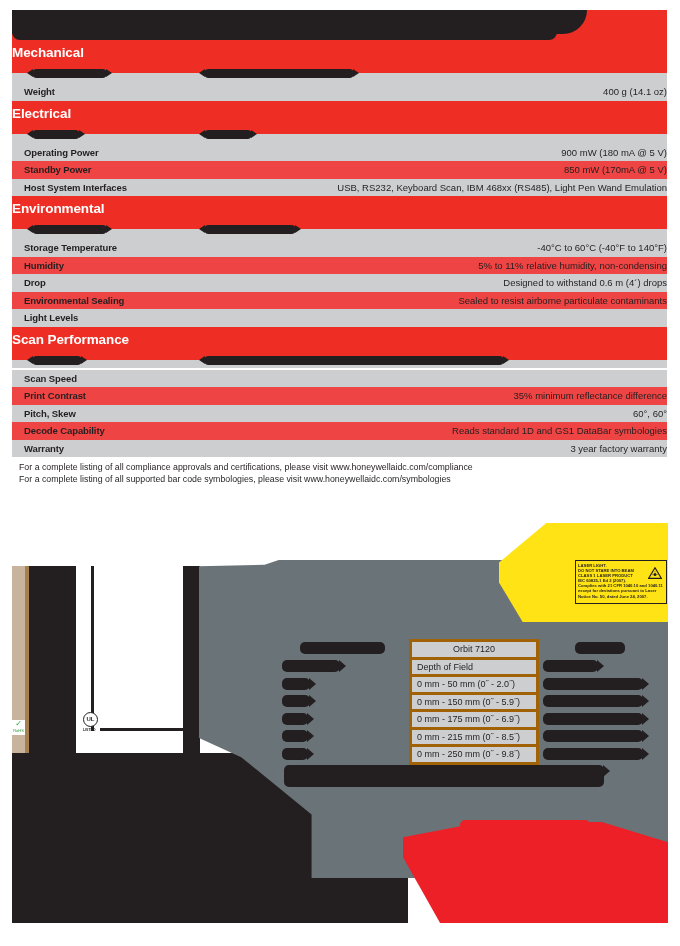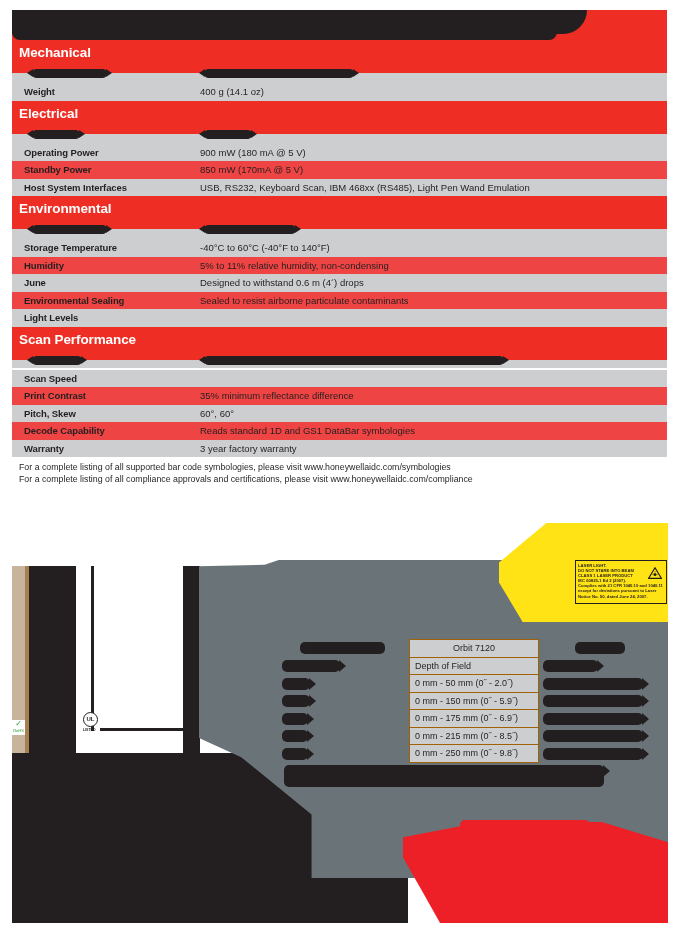--- a/index.html
+++ b/index.html
@@ -14,28 +14,28 @@
       position: absolute; left: 0; top: 0; height: 24px; width: 575px;
       background: #231f20; border-radius: 0 0 40px 0;
     }
     .title-redact::after {
       content: ""; position: absolute; left: 0; right: 30px; bottom: -6px; height: 8px;
       background: #231f20; border-radius: 0 0 14px 14px;
     }
 
     .section-head {
       background: #ee2e24; color: #ffffff; font-weight: bold; font-size: 13.5px;
-      height: 26px; line-height: 26px; padding-left: 7px; letter-spacing: -0.1px;
+      height: 26px; line-height: 26px; padding-left: 0; letter-spacing: -0.1px;
     }
 
     .row { display: flex; height: 17.5px; align-items: center; font-size: 9.5px; }
     .row.grey { background: #ccced0; }
     .row.white { background: #ef4444; }
     .row .label { width: 188px; padding-left: 12px; font-weight: bold; letter-spacing: -0.1px; }
-    .row .value { flex: 1; }
+    .row .value { flex: 1; text-align: right; }
 
     
     .redact-row {
       position: relative; height: 17px;
       background: linear-gradient(#ee2e24 0 7px, #ccced0 7px 100%);
     }
     .redact-row.gap { border-bottom: 2px solid #ffffff; }
     .redact-pill {
       position: absolute; top: 3px; height: 9px; background: #231f20;
       border-radius: 6px;
@@ -81,21 +81,21 @@
       left: 403px; top: 302px; width: 265px; height: 101px; background: #ed1f27;
       clip-path: polygon(0 15%, 30% 0, 75% 0, 100% 20%, 100% 100%, 14% 100%, 0 35%);
     }
     .black-notch {
       left: 338px; top: 330px; width: 70px; height: 73px; background: #231f20;
     }
 
     
     .dof-table { position: absolute; left: 409px; top: 119px; width: 130px; border-collapse: collapse; }
     .dof-table td {
-      background: #ccced0; border: 1px solid #a16207; height: 17.5px;
+      background: #ccced0; border: 3px solid #a16207; height: 17.5px;
       font-size: 9px; color: #231f20; padding-left: 5px; white-space: nowrap;
     }
     .dof-table td.head { text-align: center; padding-left: 0; }
 
     .pill { position: absolute; background: #231f20; border-radius: 5px; }
     .pill.arrow::after {
       content: ""; position: absolute; right: -6px; top: 0; width: 0; height: 0;
       border-top: 6px solid transparent; border-bottom: 6px solid transparent;
       border-left: 7px solid #231f20;
     }
@@ -154,21 +154,21 @@
   </div>
   <div class="row grey">
     <span class="label">Storage Temperature</span>
     <span class="value">-40°C to 60°C (-40°F to 140°F)</span>
   </div>
   <div class="row white">
     <span class="label">Humidity</span>
     <span class="value">5% to 11% relative humidity, non-condensing</span>
   </div>
   <div class="row grey">
-    <span class="label">June</span>
+    <span class="label">Drop</span>
     <span class="value">Designed to withstand 0.6 m (4´) drops</span>
   </div>
   <div class="row white">
     <span class="label">Environmental Sealing</span>
     <span class="value">Sealed to resist airborne particulate contaminants</span>
   </div>
   <div class="row grey">
     <span class="label">Light Levels</span>
   </div>
 
@@ -192,22 +192,22 @@
     <span class="label">Decode Capability</span>
     <span class="value">Reads standard 1D and GS1 DataBar symbologies</span>
   </div>
   <div class="row grey">
     <span class="label">Warranty</span>
     <span class="value">3 year factory warranty</span>
   </div>
 </div>
 
 <div class="footnotes">
+  <div>For a complete listing of all compliance approvals and certifications, please visit www.honeywellaidc.com/compliance</div>
   <div>For a complete listing of all supported bar code symbologies, please visit www.honeywellaidc.com/symbologies</div>
-  <div>For a complete listing of all compliance approvals and certifications, please visit www.honeywellaidc.com/compliance</div>
 </div>
 
 <div class="graphic">
   <div class="g-abs tan-strip"></div>
   <div class="g-abs tan-edge"></div>
   <div class="g-abs black-left"></div>
   <div class="g-abs line-v"></div>
   <div class="g-abs line-h"></div>
   <div class="g-abs black-mid"></div>
   <div class="g-abs black-big"></div>

